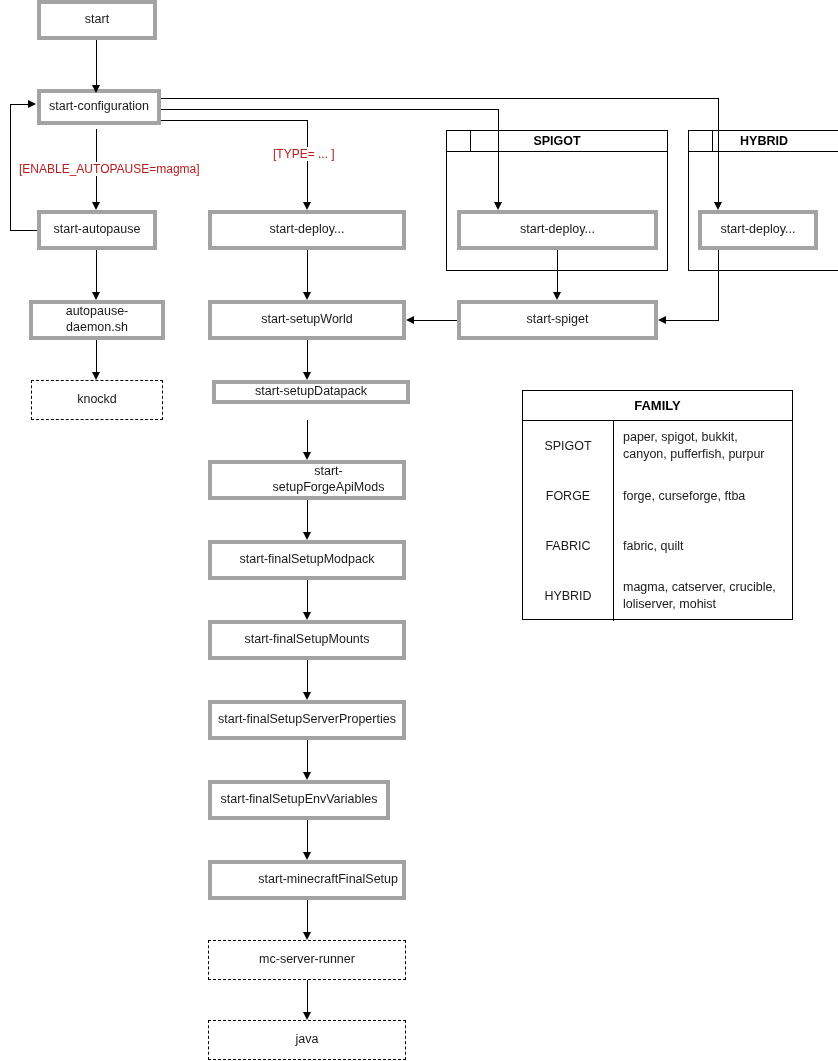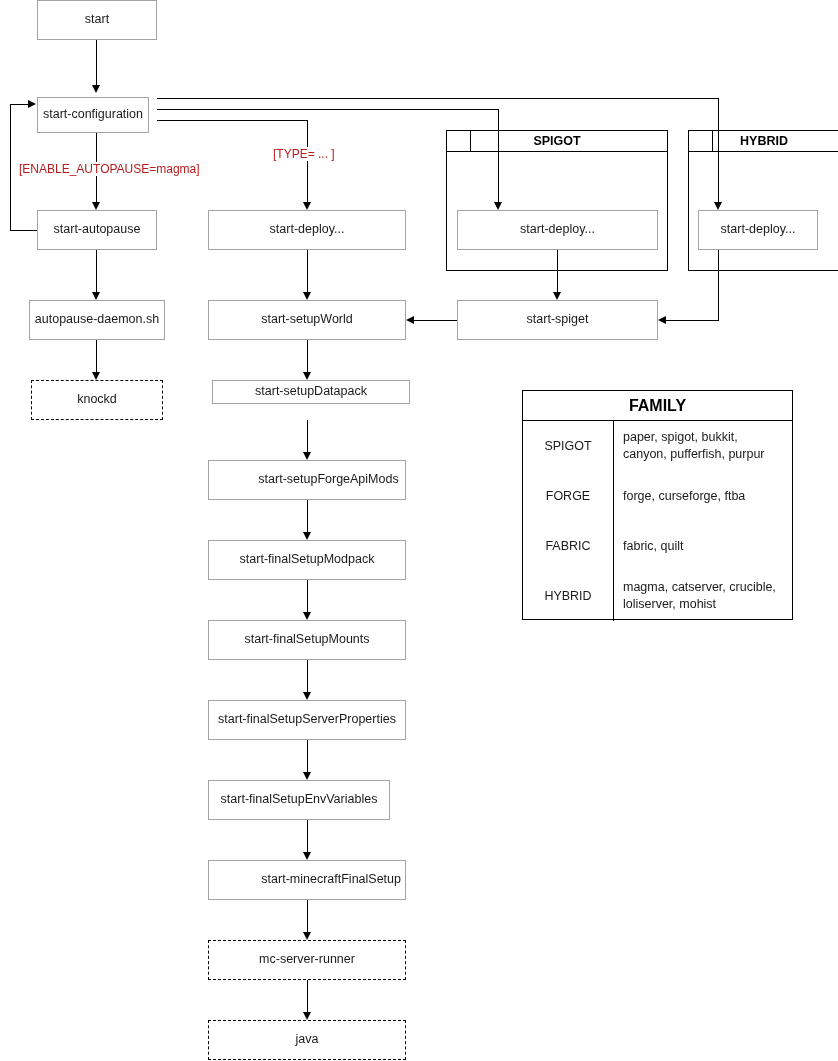--- a/index.html
+++ b/index.html
@@ -17,21 +17,21 @@
     width: 838px;
     height: 1061px;
     background: #ffffff;
     overflow: hidden;
   }
 
   
   .node {
     position: absolute;
     box-sizing: border-box;
-    border: 1px solid #a3a3a3;
+    border: 4px solid #a3a3a3;
     background: #ffffff;
     display: flex;
     align-items: center;
     justify-content: center;
     text-align: center;
     font-size: 12.5px;
     line-height: 1.25;
     color: #1a1a1a;
     z-index: 3;
     padding: 2px 4px;
@@ -123,21 +123,21 @@
     background: #ffffff;
     z-index: 3;
   }
   #legend .legend-title {
     box-sizing: border-box;
     height: 30px;
     border-bottom: 1px solid #000000;
     display: flex;
     align-items: center;
     justify-content: center;
-    font-size: 16px;
+    font-size: 13px;
     font-weight: bold;
     color: #000000;
   }
   #legend .legend-body {
     display: block;
   }
   #legend .legend-row {
     display: flex;
     align-items: center;
     min-height: 50px;
@@ -165,21 +165,21 @@
 </style>
 </head>
 <body>
 
 <div id="canvas">
 
   <div class="node" style="left:37px; top:0px; width:120px; height:40px;">
     <span>start</span>
   </div>
 
-  <div class="node" style="left:37px; top:97px; width:112px; height:36px;">
+  <div class="node" style="left:37px; top:89px; width:124px; height:36px;">
     <span>start-configuration</span>
   </div>
 
   <div class="node" style="left:37px; top:210px; width:120px; height:40px;">
     <span>start-autopause</span>
   </div>
 
   <div class="node" style="left:29px; top:300px; width:136px; height:40px;">
     <span>autopause-daemon.sh</span>
   </div>

